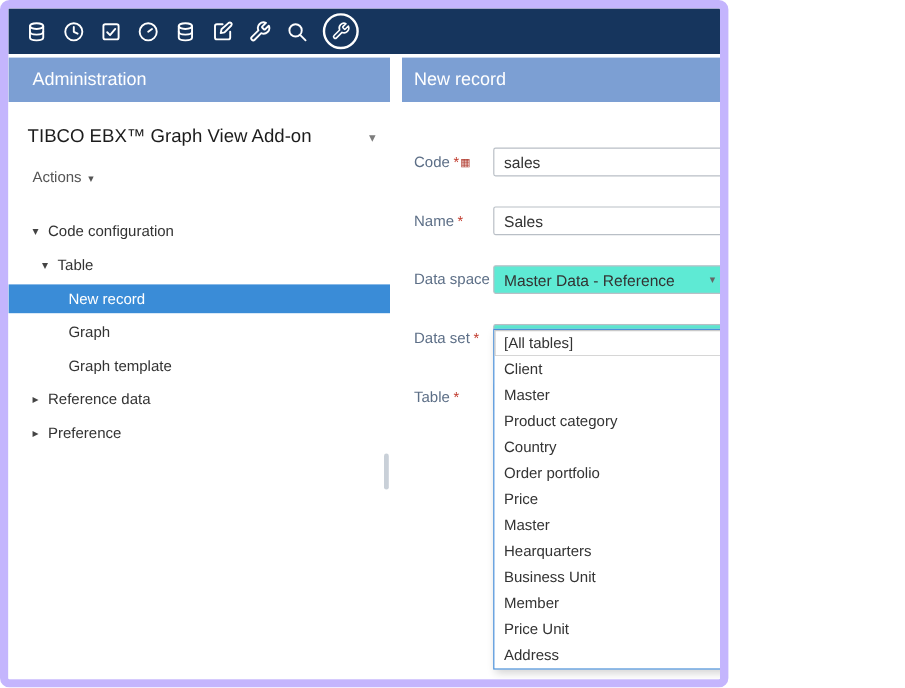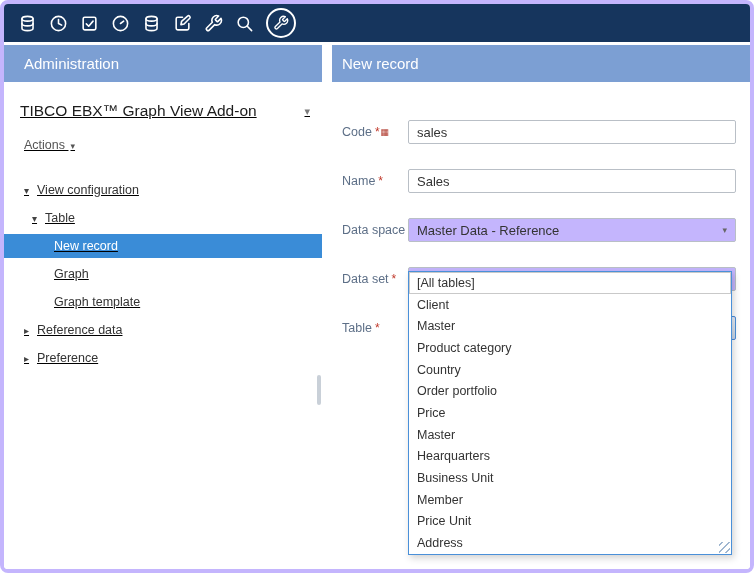--- a/index.html
+++ b/index.html
@@ -1,58 +1,58 @@
 <!DOCTYPE html>
 <html><head>
 <meta charset="utf-8">
 <style>
   html,body{margin:0;padding:0;background:#ffffff;}
   .window{
-    width:754px;height:573px;box-sizing:border-box;
-    border:4px solid #c4b5fd;border-radius:8px;overflow:hidden;
+    width:607px;height:573px;box-sizing:border-box;
+    border:7px solid #c4b5fd;border-radius:8px;overflow:hidden;
     background:#fff;font-family:"Liberation Sans",sans-serif;
     display:flex;flex-direction:column;
   }
   
   .toolbar{height:38px;flex:0 0 auto;background:#16355d;display:flex;align-items:center;padding-left:12px;gap:9px;}
   .tb-icon{width:22px;height:22px;display:flex;align-items:center;justify-content:center;cursor:pointer;}
   .tb-icon svg{width:19px;height:19px;stroke:#fff;fill:none;stroke-width:2;stroke-linecap:round;stroke-linejoin:round;}
   .tb-icon-active{width:30px;height:30px;border:2px solid #fff;border-radius:50%;box-sizing:border-box;margin-left:2px;}
   .tb-icon-active svg{width:16px;height:16px;}
   
   .content{flex:1;display:flex;background:#fff;margin-top:3px;position:relative;}
   .left{width:318px;flex:0 0 auto;display:flex;flex-direction:column;position:relative;}
   .gap{width:10px;flex:0 0 auto;background:#fff;}
   .right{flex:1;display:flex;flex-direction:column;position:relative;}
   .panel-header{height:37px;flex:0 0 auto;background:#7c9fd3;color:#fff;font-size:15px;display:flex;align-items:center;}
   .left .panel-header{padding-left:20px;}
   .right .panel-header{padding-left:10px;}
   
-  .left-body{flex:1;padding-top:12px;position:relative;background:#fff;text-decoration:underline;}
+  .left-body{flex:1;padding-top:12px;position:relative;background:#fff;}
   .app-title{display:flex;align-items:center;justify-content:space-between;padding:4px 12px 0 16px;font-size:15.5px;color:#1c1c1c;height:26px;cursor:pointer;}
   .app-title .caret{font-size:11px;color:#7d7d7d;}
   .actions{margin:14px 0 0 20px;font-size:12.5px;color:#555;height:18px;cursor:pointer;}
   .actions .caret{font-size:9px;color:#555;margin-left:2px;}
   .tree{margin-top:22px;font-size:12.5px;color:#333;}
   .tree-row{height:24px;display:flex;align-items:center;margin-bottom:4px;cursor:pointer;}
   .lvl0{padding-left:20px;}
   .lvl1{padding-left:28px;}
   .lvl2{padding-left:50px;}
   .tree-row .arrow{width:13px;font-size:10px;color:#444;flex:0 0 auto;}
   .tree-row.selected{background:#3a8cd7;color:#fff;}
   .scroll-thumb-left{position:absolute;right:1px;top:293px;width:4px;height:30px;background:#c9d0d8;border-radius:2px;}
   
   .right-body{flex:1;padding:38px 14px 0 0;position:relative;background:#fff;}
   .form-row{display:flex;align-items:center;height:24px;margin-bottom:25px;}
   .label-cell{width:76px;flex:0 0 auto;display:flex;align-items:center;padding-left:10px;box-sizing:border-box;}
   .flabel{font-size:12.5px;color:#5d6f87;white-space:nowrap;}
   .req{color:#c0392b;font-size:12px;margin-left:3px;}
   .pk{color:#b03a2e;font-size:9px;margin-left:1px;}
   .text-input{height:24px;flex:1;box-sizing:border-box;border:1px solid #b9bfc6;border-radius:2px;padding:0 8px;font-size:13px;color:#333;font-family:"Liberation Sans",sans-serif;outline:none;}
-  .select{height:24px;flex:1;box-sizing:border-box;border:1px solid #b9bfc6;border-radius:2px;display:flex;align-items:center;padding-left:8px;font-size:13px;color:#333;position:relative;cursor:pointer;background:#c4b5fd;}
+  .select{height:24px;flex:1;box-sizing:border-box;border:1px solid #b9bfc6;border-radius:2px;display:flex;align-items:center;padding-left:8px;font-size:13px;color:#333;position:relative;cursor:pointer;background:#5eead4;}
   .select .sel-caret{position:absolute;right:8px;font-size:9px;color:#666;}
   .select.open{border-color:#4a90d9;padding-right:24px;}
   .dd-btn{position:absolute;right:0;top:0;bottom:0;width:22px;background:linear-gradient(#e9eff7,#c9d7e8);border-left:1px solid #4a90d9;display:flex;align-items:center;justify-content:center;font-size:8px;color:#444;border-radius:0 2px 2px 0;cursor:pointer;}
   
   .dropdown{position:absolute;left:76px;top:189px;width:324px;height:284px;box-sizing:border-box;background:#fff;border:1px solid #4a90d9;box-shadow:2px 3px 7px rgba(0,0,0,0.18);display:flex;flex-direction:column;z-index:5;}
   .dd-item{flex:1;display:flex;align-items:center;padding-left:8px;font-size:12.5px;color:#333;cursor:pointer;}
   .dd-item.first{box-shadow:inset 0 0 0 1px #c9c9c9;text-align:center;}
   .resize-grip{position:absolute;right:1px;bottom:1px;width:11px;height:11px;background:
     repeating-linear-gradient(135deg,transparent 0 2px,#9fb6d0 2px 3px,transparent 3px 5px);cursor:nwse-resize;}
 </style>
@@ -129,21 +129,21 @@
           <span>TIBCO EBX™ Graph View Add-on</span>
           <span class="caret">▾</span>
         </div>
         <div class="actions">
           <span>Actions</span>
           <span class="caret">▾</span>
         </div>
         <div class="tree">
           <div class="tree-row lvl0">
             <span class="arrow">▾</span>
-            <span>View configuration</span>
+            <span>Code configuration</span>
           </div>
           <div class="tree-row lvl1">
             <span class="arrow">▾</span>
             <span>Table</span>
           </div>
           <div class="tree-row lvl2 selected">
             <span>New record</span>
           </div>
           <div class="tree-row lvl2">
             <span>Graph</span>

